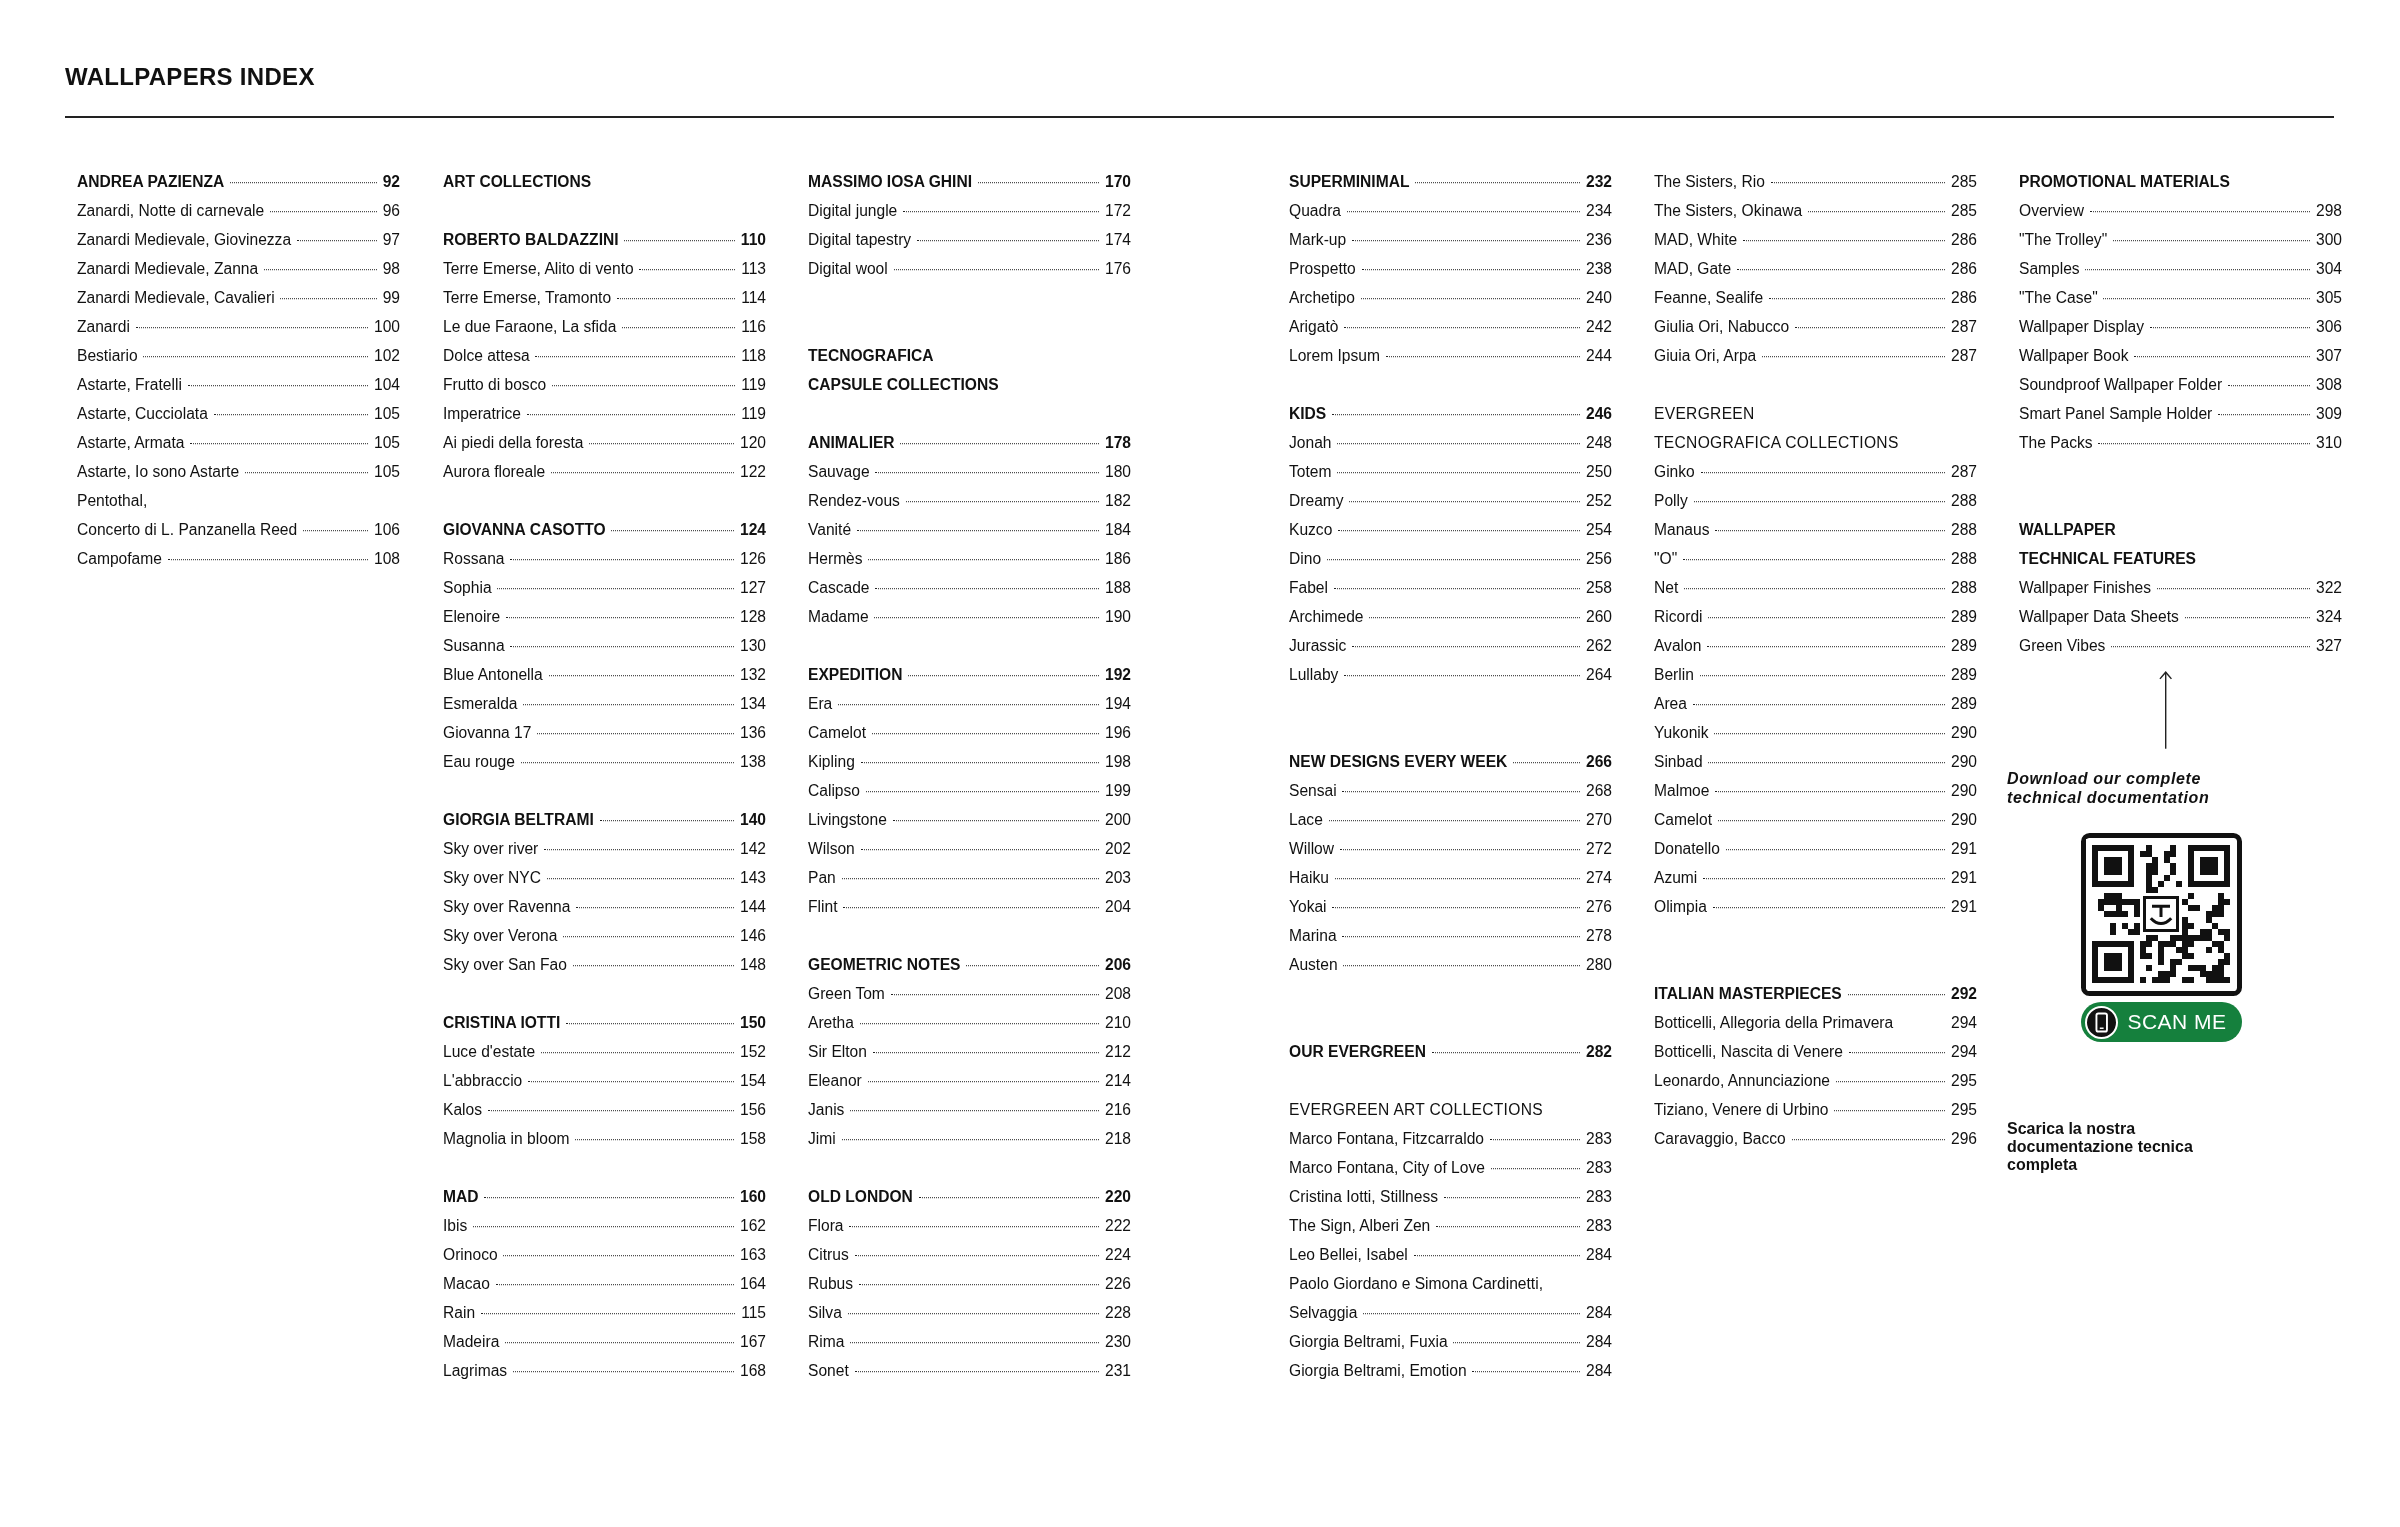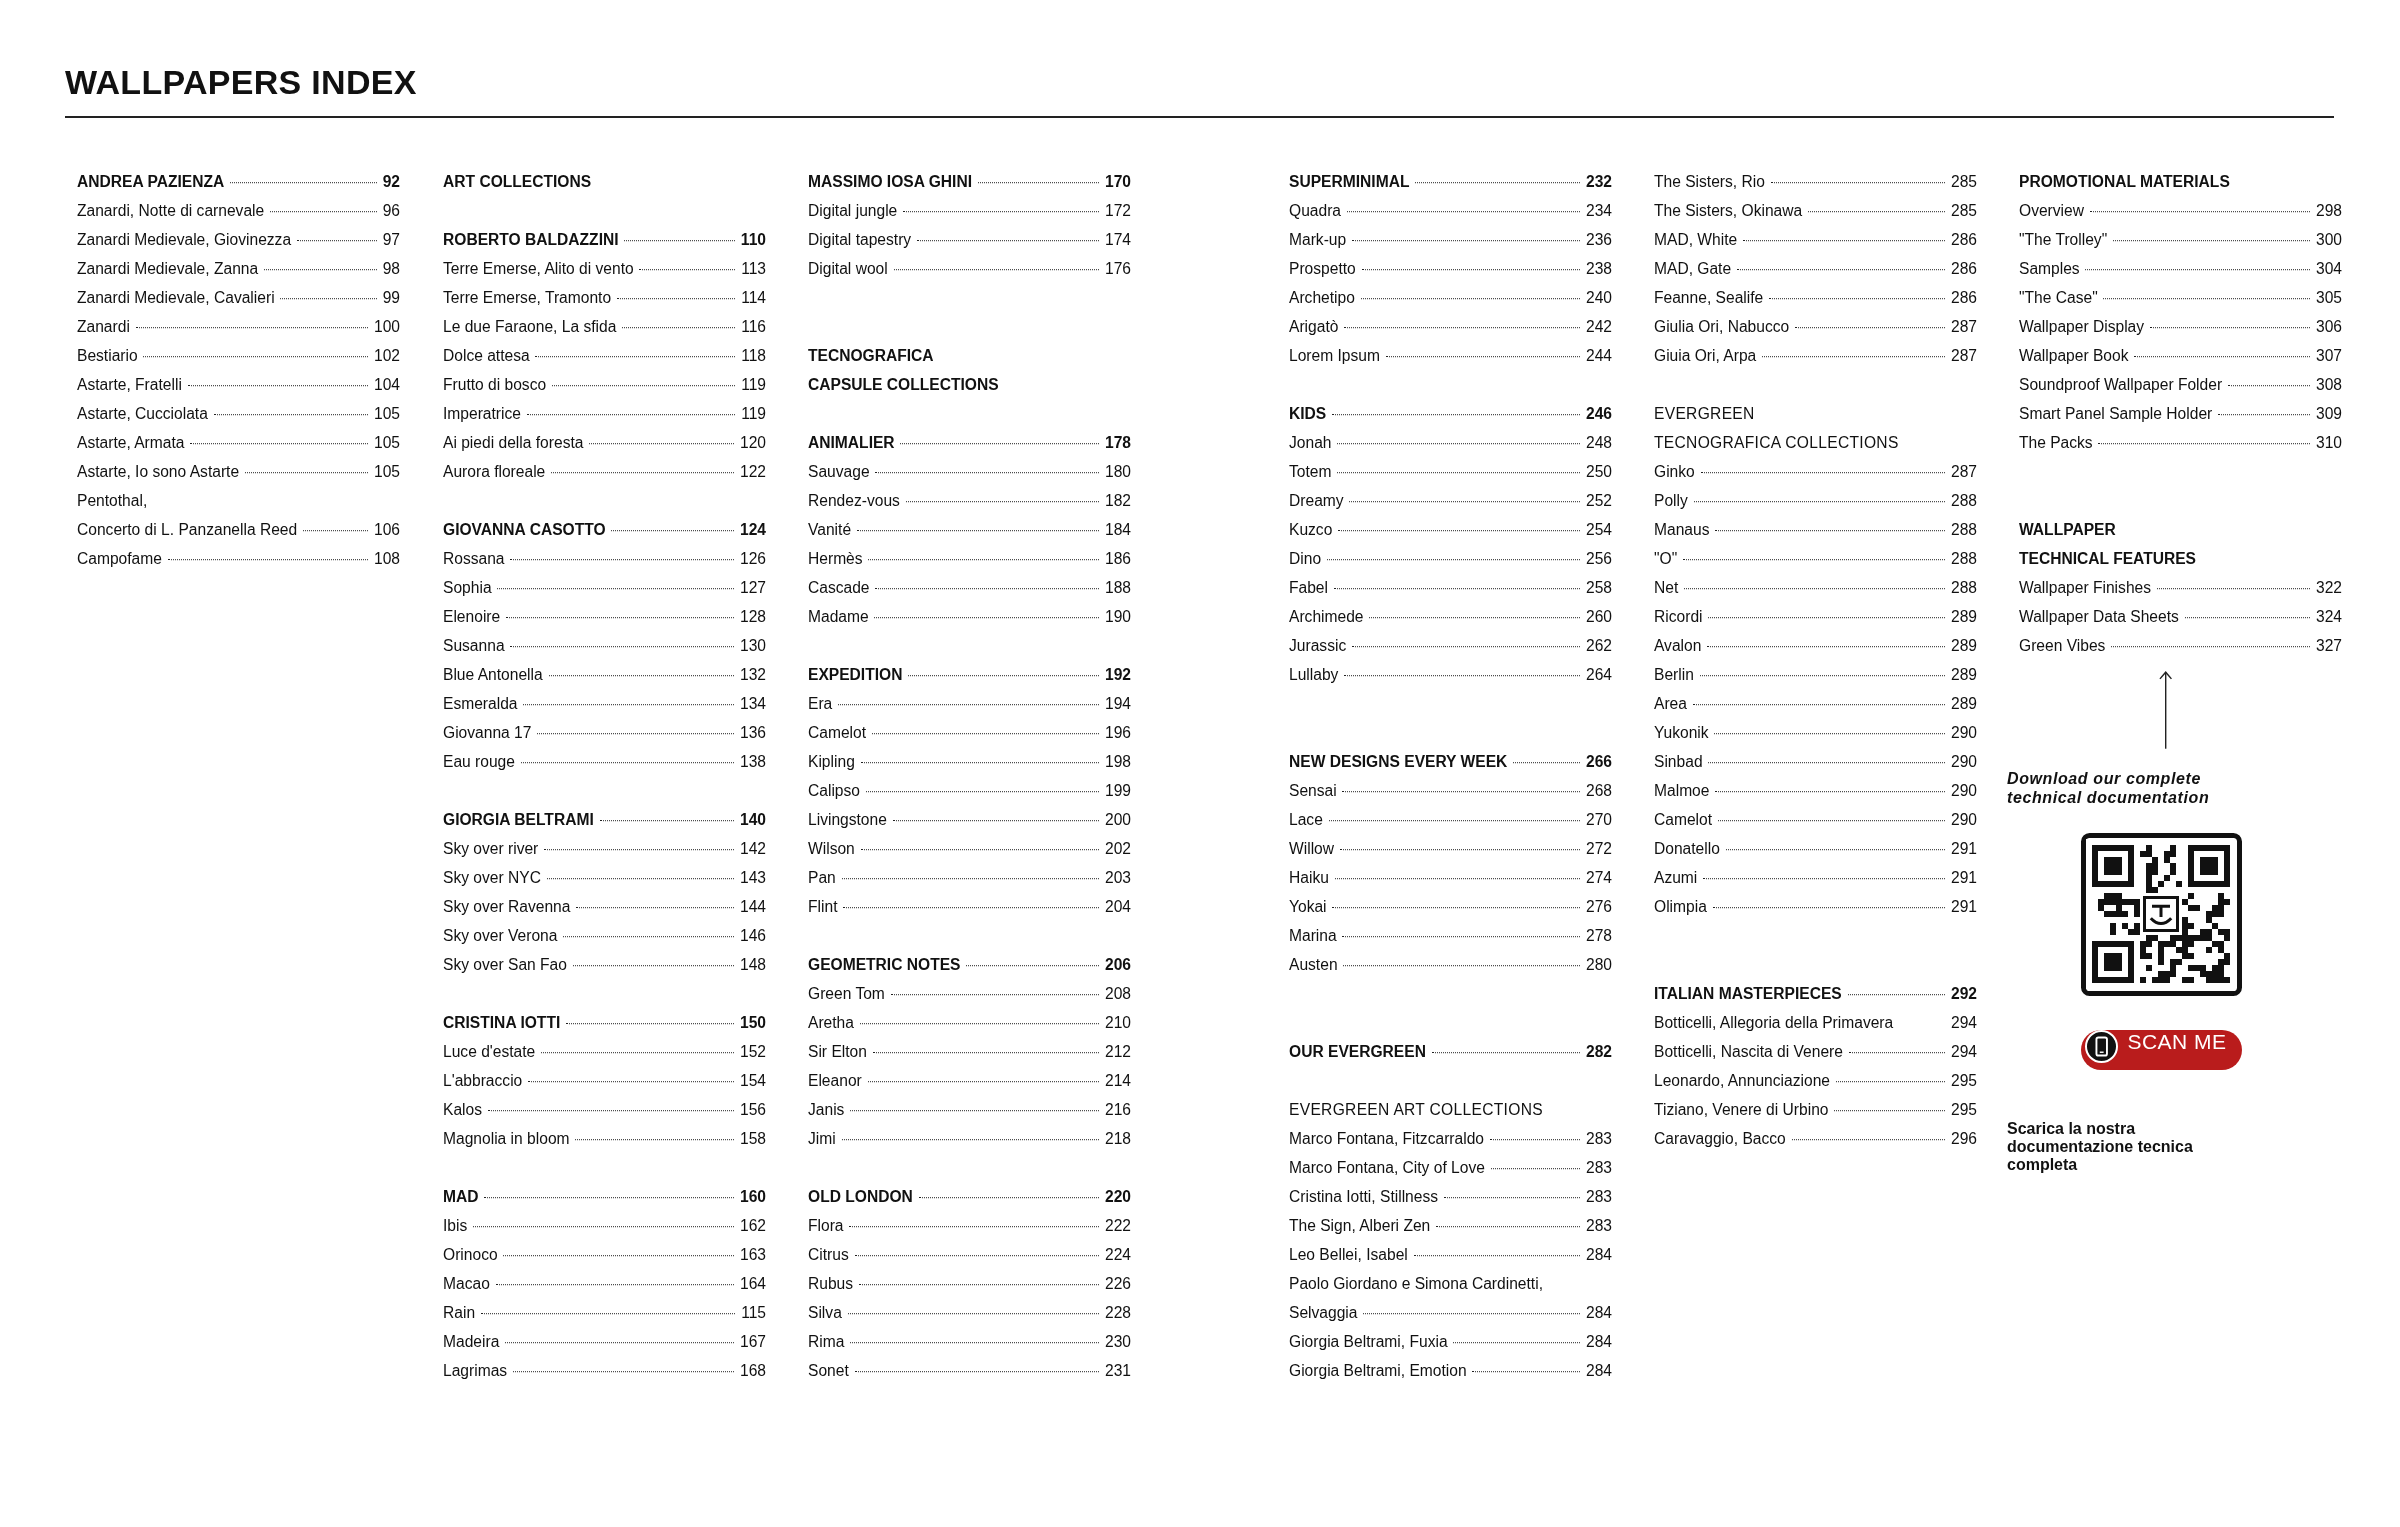--- a/index.html
+++ b/index.html
@@ -3,21 +3,21 @@
 <meta charset="utf-8">
 <style>
   html, body { margin: 0; padding: 0; background: #ffffff; }
   body {
     width: 2401px; height: 1528px; position: relative; overflow: hidden;
     font-family: "Liberation Sans", "DejaVu Sans", sans-serif;
     color: #111111;
   }
   .title {
     position: absolute; left: 65px; top: 63px;
-    font-size: 34px; font-weight: 700; letter-spacing: 0.3px; margin: 0;
+    font-size: 24px; font-weight: 700; letter-spacing: 0.3px; margin: 0;
   }
   .rule {
     position: absolute; left: 65px; top: 116px; width: 2269px; height: 1.9px;
     background: #222222;
   }
   .col {
     position: absolute; top: 173px; width: 323px; margin-left: 12px;
   }
   .row {
     display: flex; align-items: baseline; height: 29px;
@@ -43,22 +43,22 @@
   .cta-en {
     top: 769px; font-style: italic; font-weight: 700; font-size: 16px; line-height: 19px;
     letter-spacing: 0.6px;
   }
   .qr-wrap {
     position: absolute; left: 2081px; top: 833px; width: 161px; height: 163px;
     border: 5.8px solid #111; border-radius: 8.6px; box-sizing: border-box; background: #fff;
   }
   .scan {
     position: absolute; left: 2081px; top: 1002px; width: 161px; height: 40px;
-    background: #b91c1c; border-radius: 20px; color: #fff;
-    display: flex;  margin-top: 28px;
+    background: #15803d; border-radius: 20px; color: #fff;
+    display: flex; align-items: center;
   }
   .scan .phone {
     width: 33px; height: 33px; border-radius: 50%; border: 2.9px solid #fff; margin-left: 3.8px;
     box-sizing: border-box; background: #111; display: flex; align-items: center; justify-content: center;
   }
   .scan .label { font-size: 21px; margin-left: 9.6px; letter-spacing: 0.5px; }
   .cta-it {
     top: 1120px; font-weight: 700; font-size: 16px; line-height: 18px;
   }
 </style>

